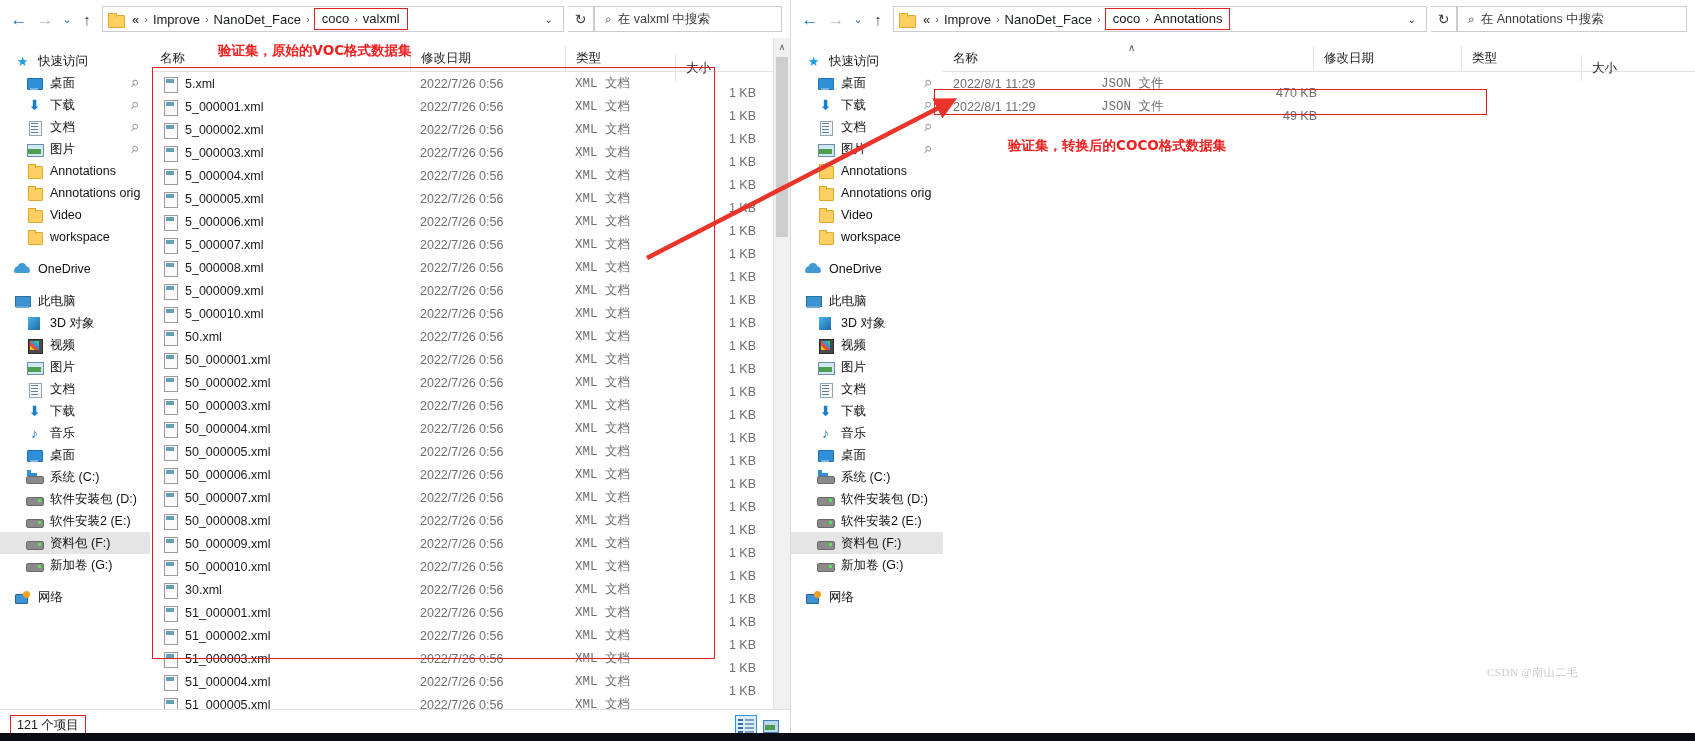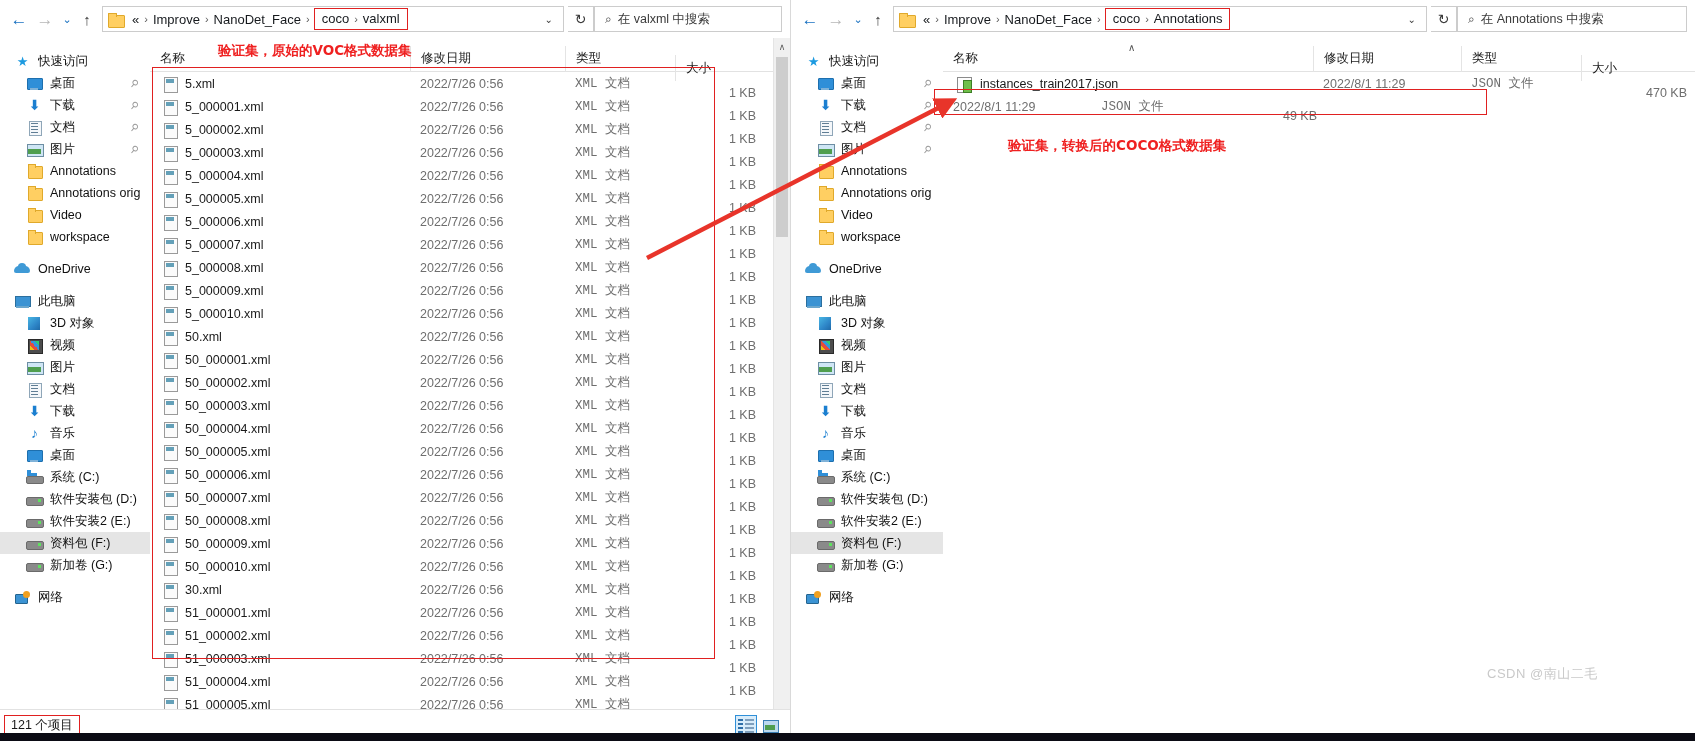--- a/index.html
+++ b/index.html
@@ -157,41 +157,41 @@
   .vs-arrow.bot { position:absolute; bottom:0; left:0; right:0; }
   .vs-thumb { position:absolute; left:2px; right:2px; top: 19px; height: 180px; background:#cdcdcd; }
 
   
   .statusbar {
     position:absolute; left:0; right:0; bottom: 0; height: 32px;
     border-top: 1px solid #e2e2e2; background:#fff;
     display:flex; align-items:center; font-size:12.5px; color:#1a1a1a;
   }
   .status-count { padding-left: 14px; }
-  .status-count.boxed { border:1.5px solid #e02020; padding: 1px 6px; margin-left: 4px; }
+  .status-count.boxed { border:1.5px solid #e02020; padding: 1px 6px; margin-left: 10px; }
   .viewbtns { margin-left:auto; display:flex; align-items:center; gap: 4px; padding-right: 10px; }
   .vbtn { width:20px; height:20px; position:relative; }
   .vbtn.sel { outline: 1px solid #2f8fd8; background:#d8ecfa; }
   .vb-details:before{content:"";position:absolute;left:2px;top:3px;width:5px;height:2px;background:#2f6fa8;
      box-shadow:0 4px 0 #2f6fa8,0 8px 0 #2f6fa8,0 12px 0 #2f6fa8;}
   .vb-details:after{content:"";position:absolute;left:9px;top:3px;width:9px;height:2px;background:#7f9fbd;
      box-shadow:0 4px 0 #7f9fbd,0 8px 0 #7f9fbd,0 12px 0 #7f9fbd;}
   .vb-large:before{content:"";position:absolute;left:3px;top:4px;width:14px;height:11px;background:#bcd9ef;border:1px solid #3b7fb5;}
   .vb-large:after{content:"";position:absolute;left:5px;top:9px;width:10px;height:5px;background:#4f9e4f;}
 
   
   .ann-text {
     position:absolute; color:#ef2020; font-size: 13.5px; white-space:nowrap;
     font-family: "DejaVu Sans", "Liberation Sans", sans-serif; font-weight: 600;
   }
   .ann-box { position:absolute; border: 1.6px solid #e02020; pointer-events:none; }
   .arrow-svg { position:absolute; left:0; top:0; pointer-events:none; }
 
   .taskbar { position:absolute; left:0; bottom:0; width:1695px; height:8px; background:#0b0b14; }
-  .watermark { position:absolute; color:#c9c9c9; font-size: 13px; letter-spacing:0.5px; }
+  .watermark { position:absolute; color:#c9c9c9; font-size: 11px; letter-spacing:0.5px;font-family:Liberation Serif, serif; }
 </style>
 </head>
 <body>
 
 <div id="root">
 
   <div class="explorer win-left">
 
     <div class="addrbar">
       <div class="navbtn">←</div>
@@ -763,24 +763,20 @@
           <div class="col c-name">
             <span class="sortmark">∧</span>
             <span>名称</span>
           </div>
           <div class="col c-date">修改日期</div>
           <div class="col c-type">类型</div>
           <div class="col c-size">大小</div>
         </div>
         <div class="rows" id="rows-right">
             <div class="row">
-              <div class="namecell c-name">
-                <span class="json-ico"></span>
-                <span>instances_train2017.json</span>
-              </div>
               <div class="cell date c-date">2022/8/1 11:29</div>
               <div class="cell type c-type">JSON 文件</div>
               <div class="cell size c-size">470 KB</div>
             </div>
             <div class="row">
               <div class="cell date c-date">2022/8/1 11:29</div>
               <div class="cell type c-type">JSON 文件</div>
               <div class="cell size c-size">49 KB</div>
             </div>
           </div>

